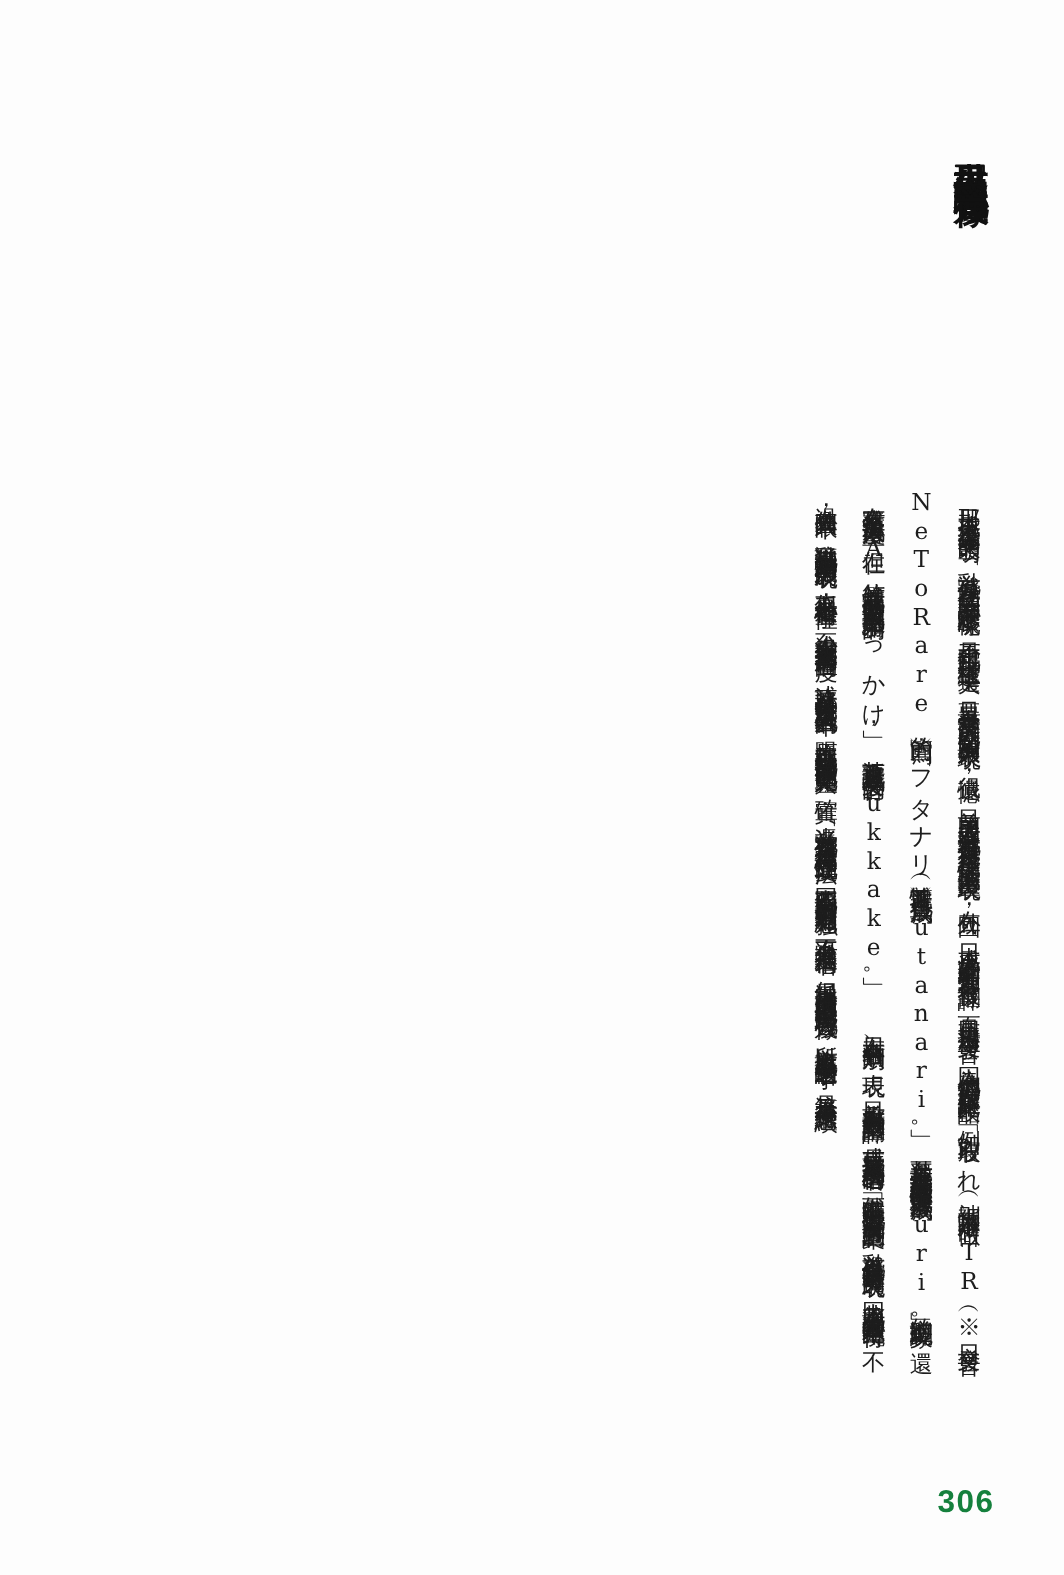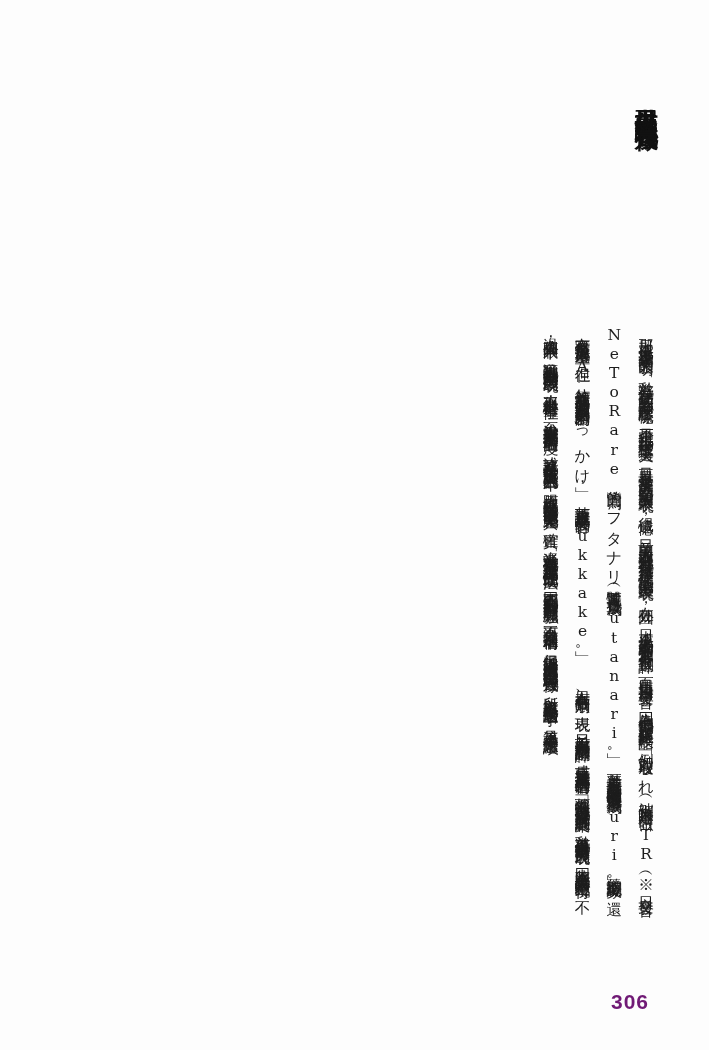--- a/index.html
+++ b/index.html
@@ -60,26 +60,26 @@
     line-height: 2.05;
     letter-spacing: 1.1px;
     height: 790px;
     max-height: 790px;
     text-align: justify;
     color: #1d1d1d;
   }
 
   .page-number {
     position: absolute;
-    right: 60px;
+    right: 46px;
     bottom: 36px;
     font-size: 21px;
     font-weight: bold;
     font-family: "Liberation Sans", sans-serif;
-    color: #701a75;
+    color: #15803d;
     letter-spacing: 1px;
   }
 </style>
 </head>
 <body>
 
 <div class="page">
 
   <div class="text-block">
     <div class="chapter-title">世界仍不認識「乳首殘像」</div>

